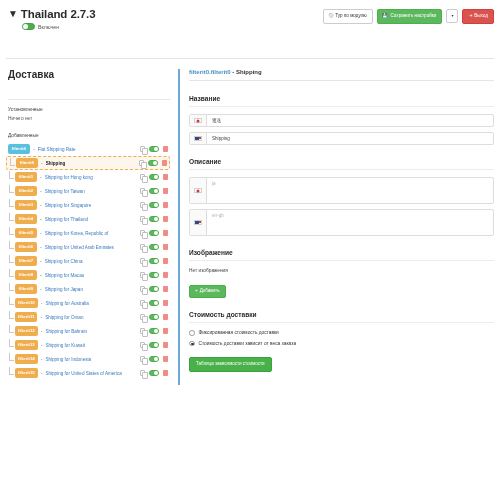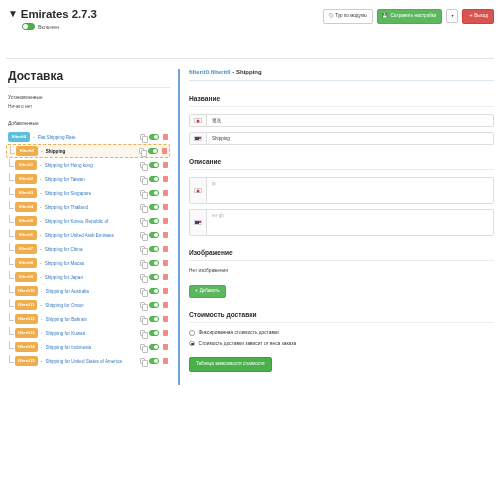--- a/index.html
+++ b/index.html
@@ -74,24 +74,24 @@
   .main {
     display: flex;
     padding: 10px 6px 0 6px;
     gap: 8px;
     align-items: flex-start;
   }
   .col-left { width: 164px; flex: 0 0 164px; }
   .col-right { flex: 1 1 auto; border-left: 2px solid #6fa8d6; padding-left: 9px; }
 
   .section-title {
-    font-size: 12px;
+    font-size: 10px;
     font-weight: bold;
     color: #2b2b2b;
-    padding-bottom: 4px;
+    padding-bottom: 19px;
     border-bottom: 1px solid #e7e7e7;
     margin: 0 0 7px 2px;
   }
   .sub-label {
     font-size: 4.8px; color: #444; margin: 0 0 4px 2px;
   }
   .muted-line { font-size: 4.8px; color: #555; margin: 0 0 12px 2px; }
 
   
   .filter-list { margin-top: 2px; }
@@ -250,21 +250,21 @@
   }
 </style>
 </head>
 <body>
 
 <div class="page-header">
   <div class="brand-row">
     <div>
       <div class="brand-title">
         <span class="funnel-icon">▼</span>
-        <span>Emirates 2.7.3</span>
+        <span>Thailand 2.7.3</span>
       </div>
       <div class="enabled-row">
         <span class="mini-toggle"></span>
         <span class="enabled-label">Включен</span>
       </div>
     </div>
   </div>
 
   <div class="header-buttons">
     <button class="btn btn-default">

